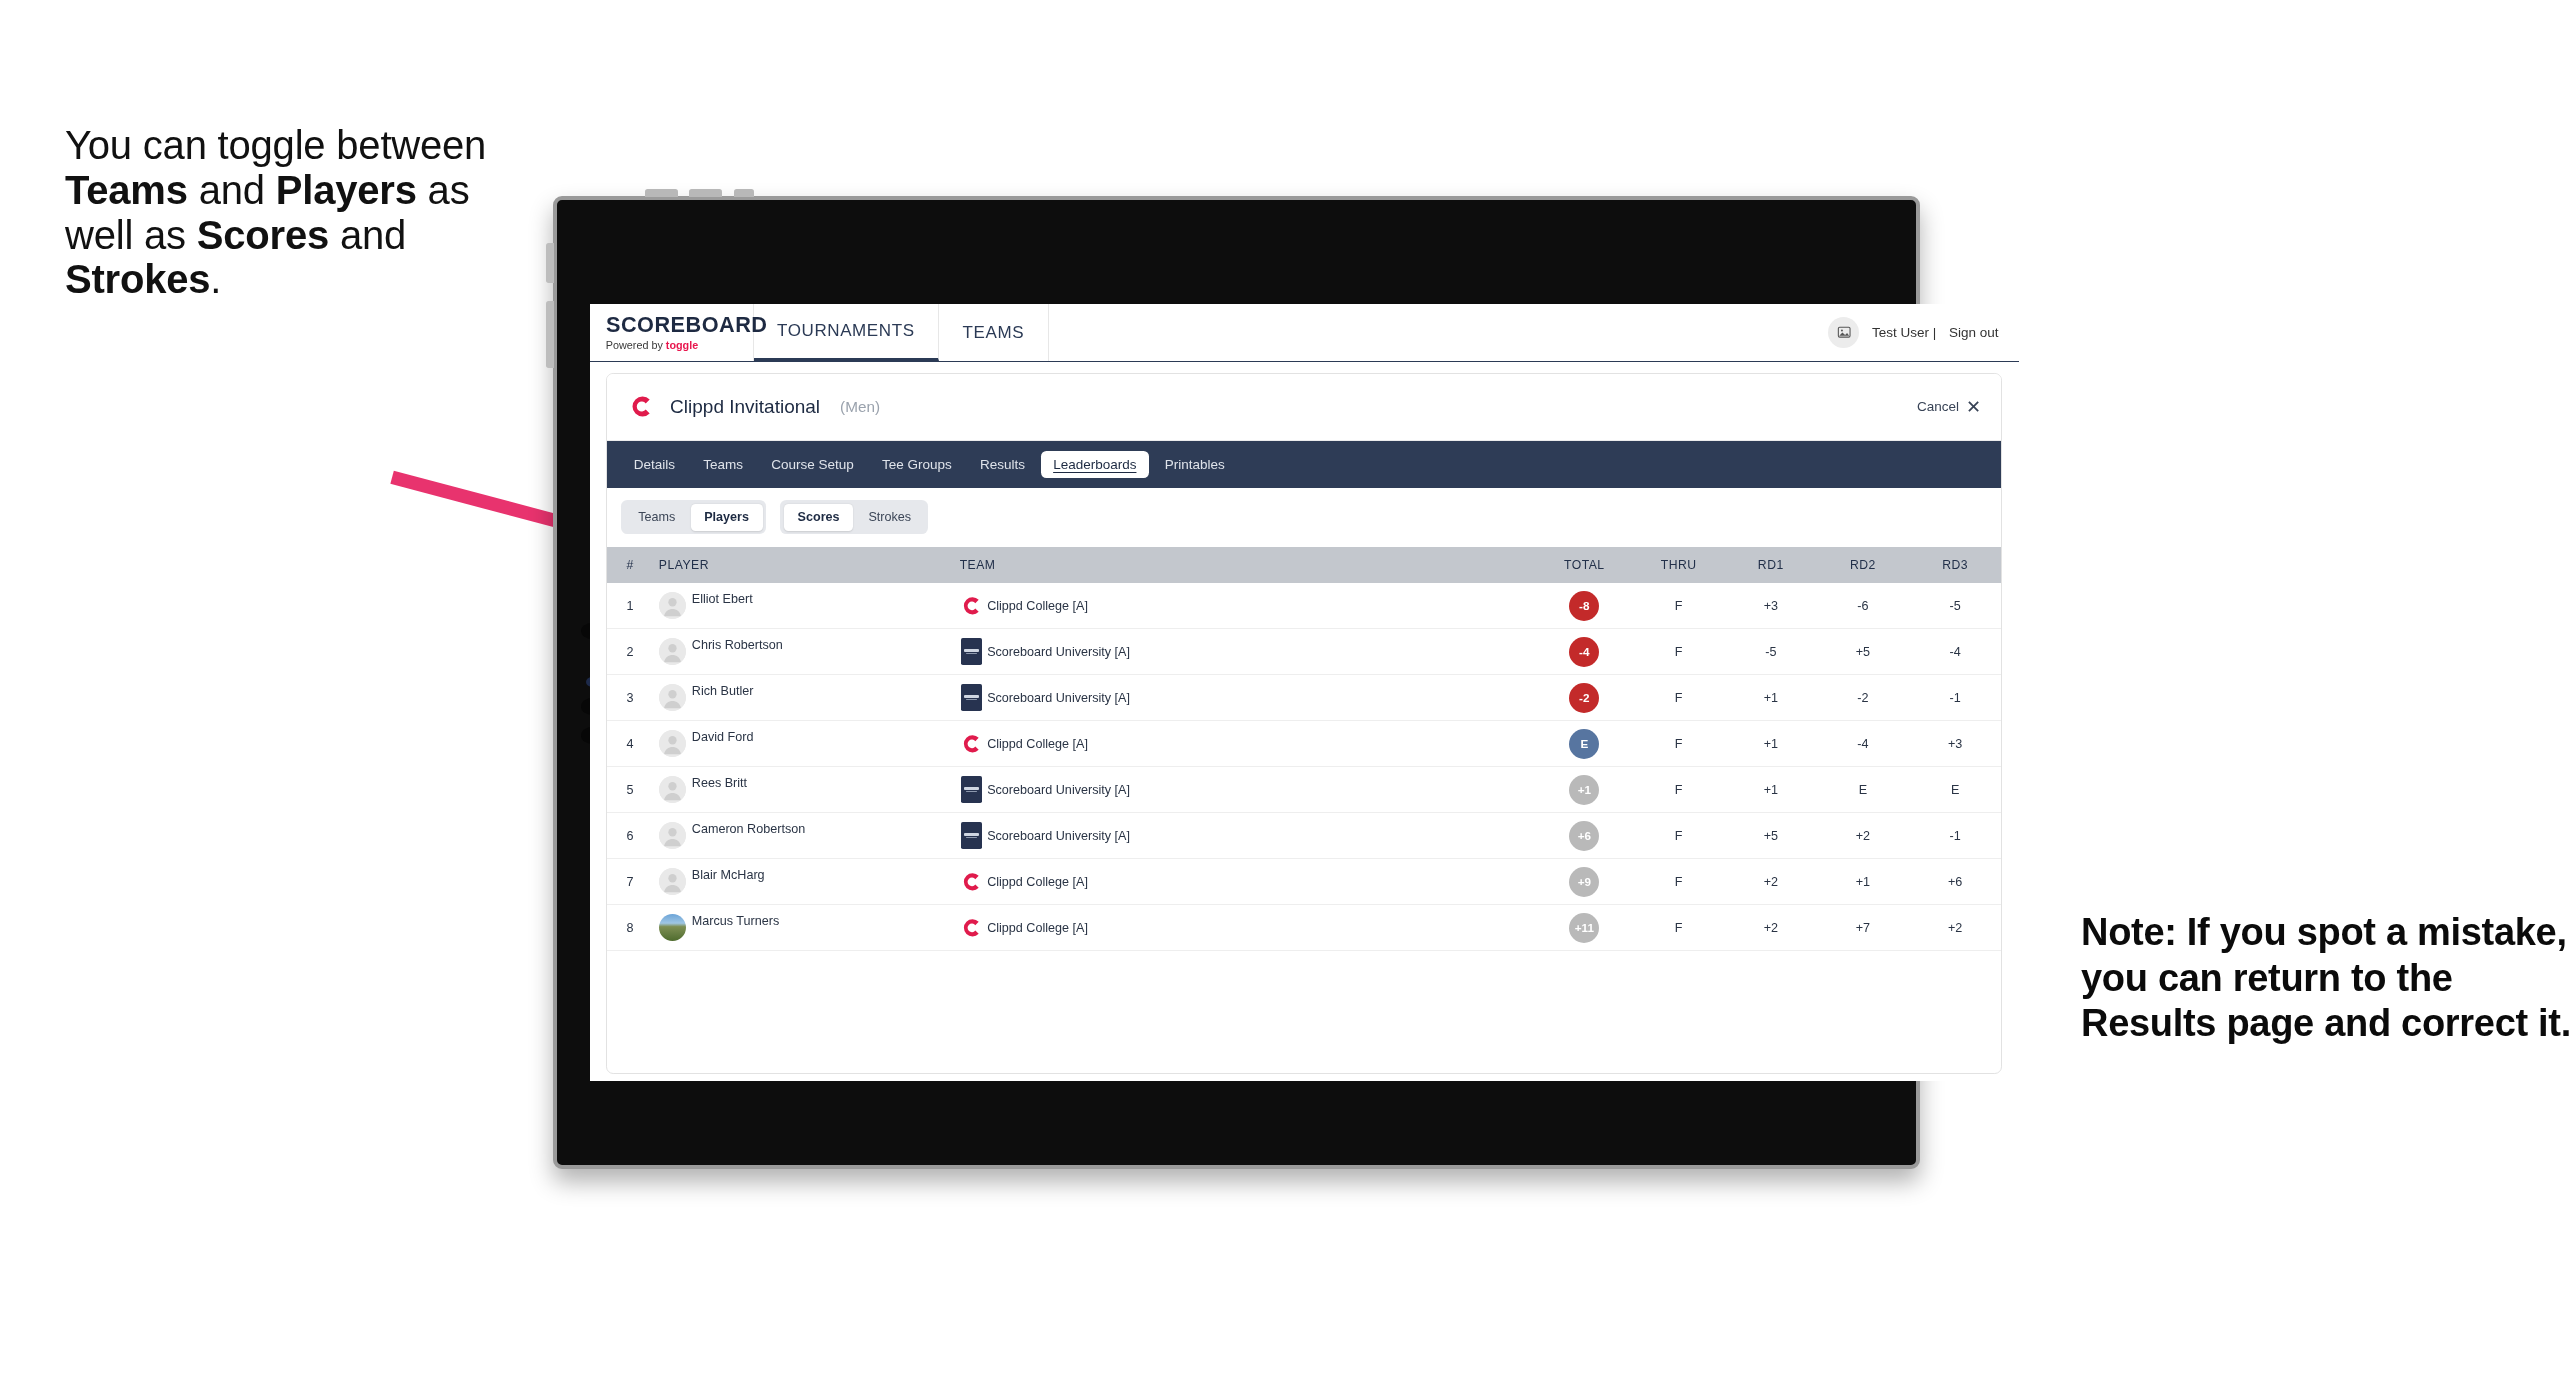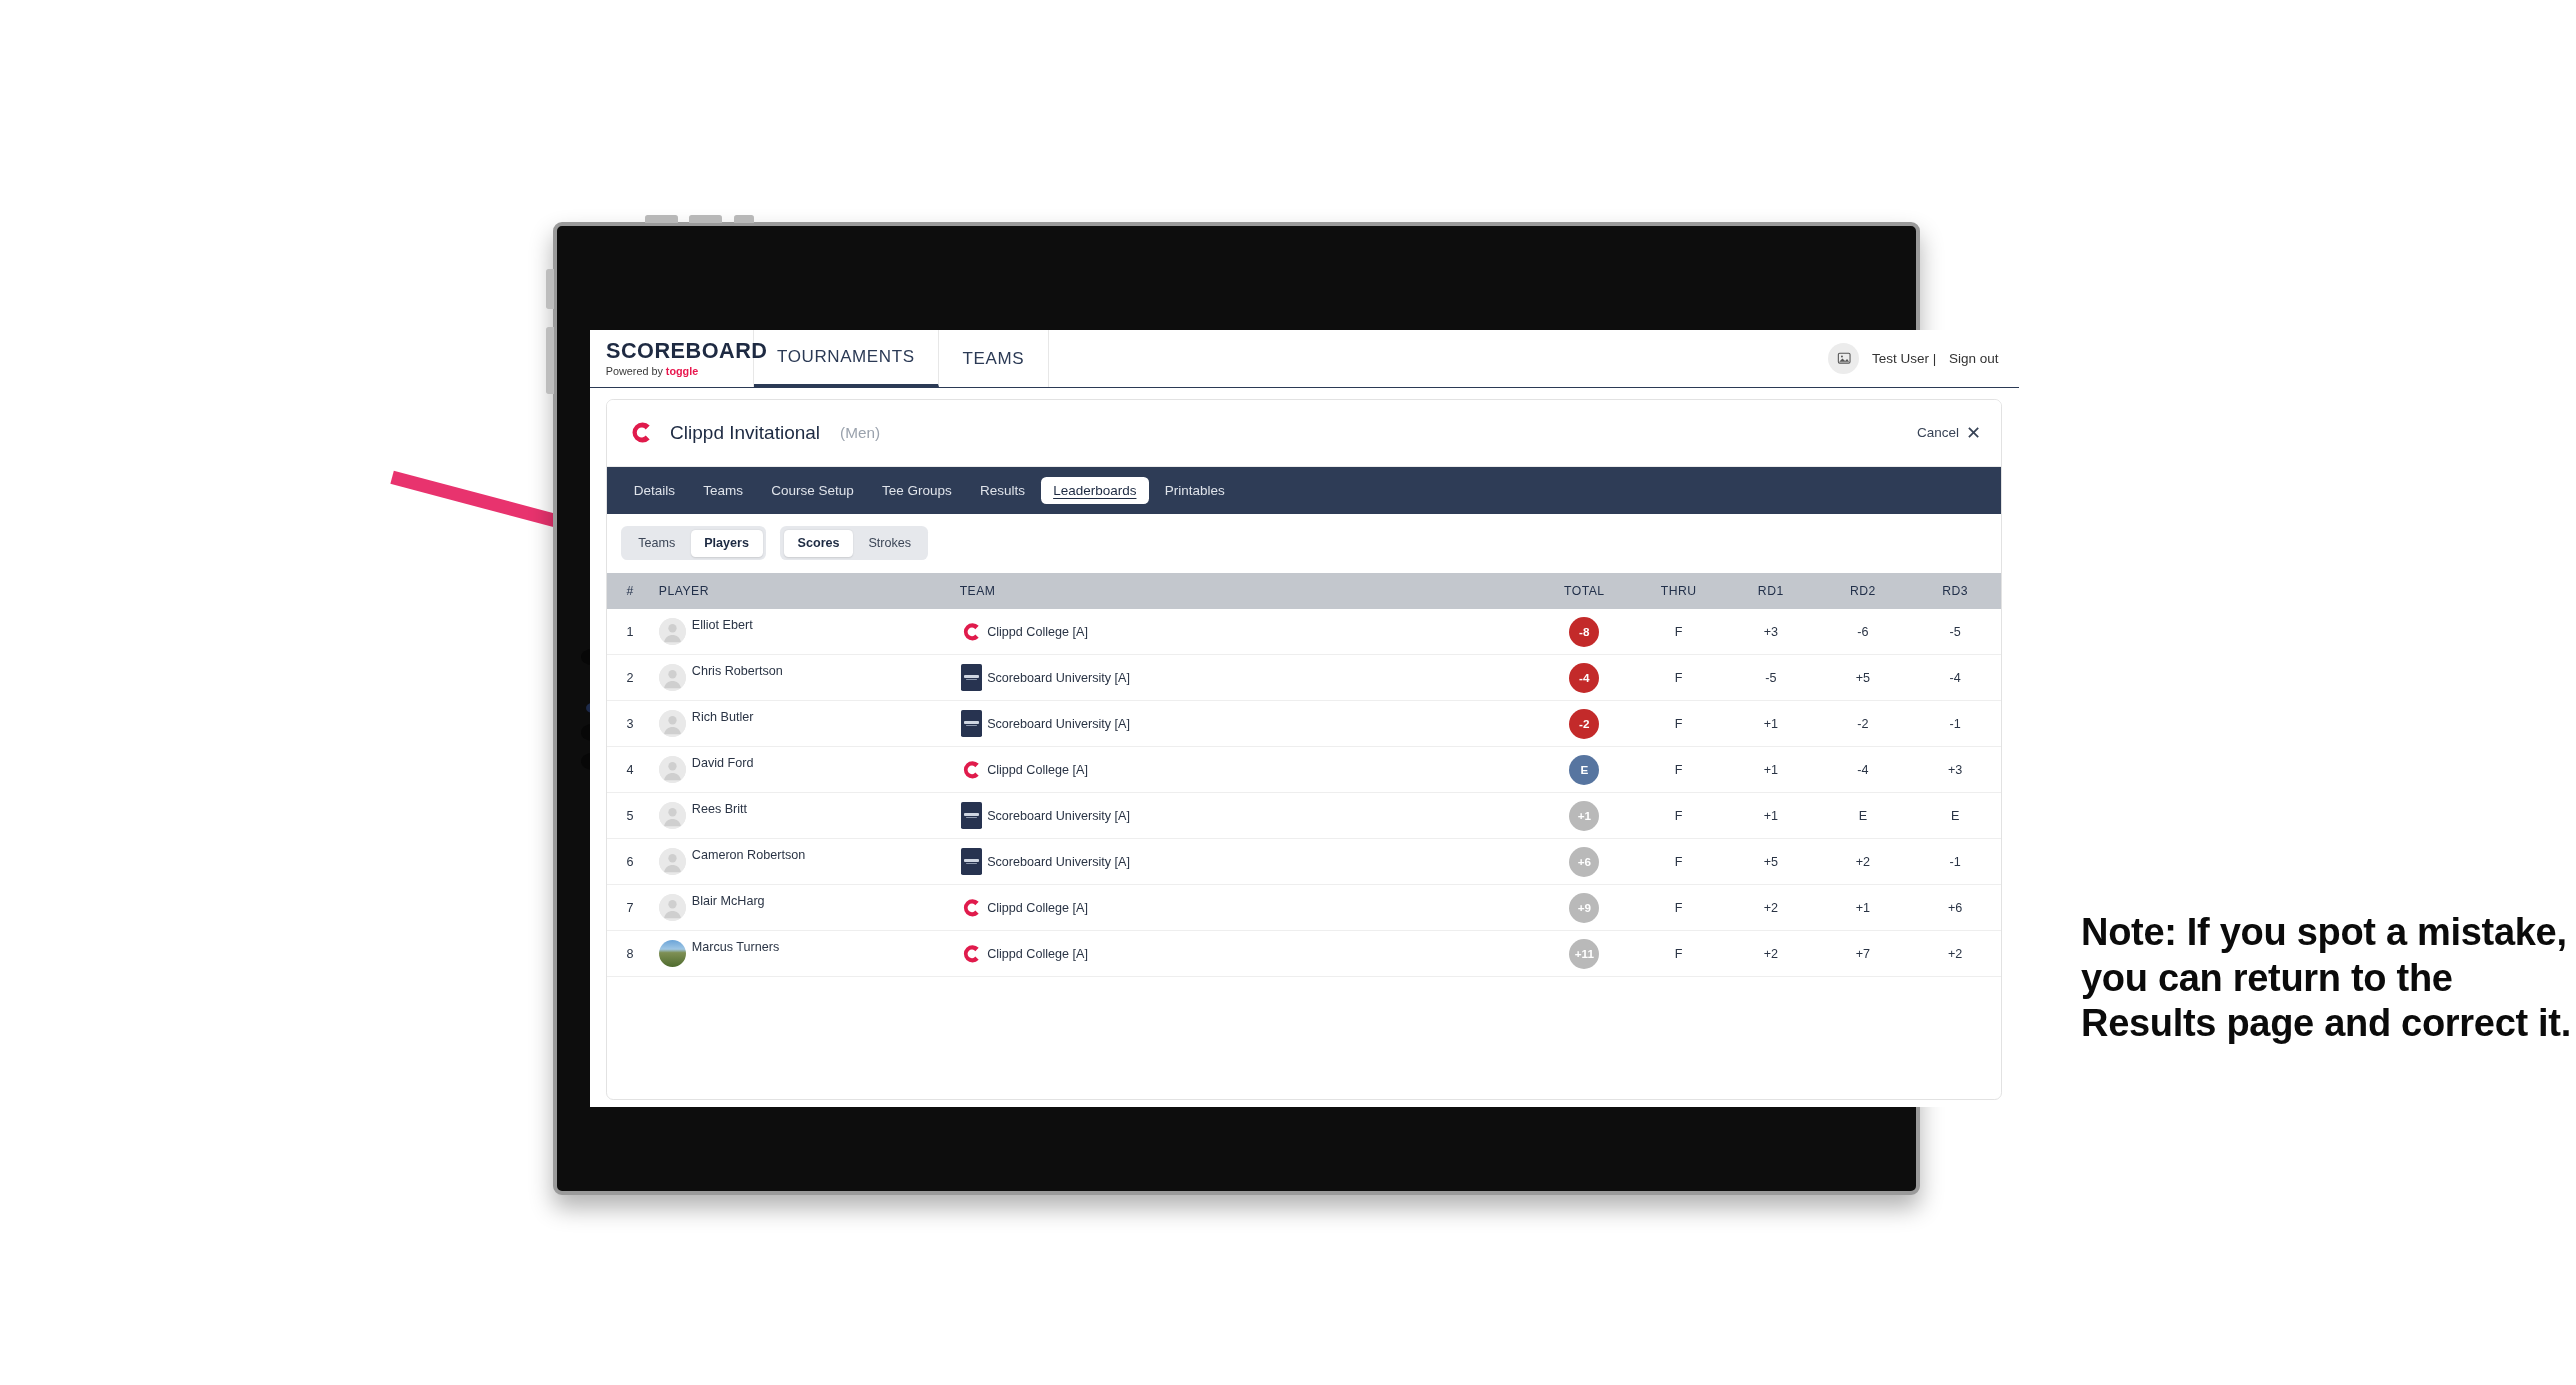--- a/index.html
+++ b/index.html
@@ -34,21 +34,21 @@
     color: #0b0b0b;
     letter-spacing: -0.3px;
   }
 
   
   .arrow-svg { position: absolute; left: 388px; top: 470px; width: 307px; height: 108px; }
 
   
   .tablet {
     position: absolute;
-    left: 553px; top: 222px;
+    left: 553px; top: 196px;
     width: 1367px; height: 973px;
     background: #0d0d0d;
     border-radius: 9px;
     border: 4.5px solid #9a9a9a;
     box-shadow: 0 12.6px 23.5px rgba(0,0,0,0.30);
   }
   .tablet-topbtn {
     position: absolute; top: -10.8px; background: #b8b8b8;
     height: 8.1px; border-radius: 2.7px 2.7px 0 0;
   }
@@ -195,20 +195,21 @@
   }
   .badge.red  { background: #c32a2a; }
   .badge.blue { background: #5775a0; }
   .badge.gray { background: #b9b9b9; }
 </style>
 </head>
 <body>
 
 <div class="page">
 
+  <div class="note-left" id="leftNote"><span>You can toggle between </span><b>Teams</b><span> and </span><b>Players</b><span> as well as </span><b>Scores</b><span> and </span><b>Strokes</b><span>.</span></div>
 
   <svg class="arrow-svg" viewBox="0 0 340 120">
     <g id="arrowG">
       <path d="M4 8 L252 74" stroke="#E8336E" stroke-width="15" stroke-linecap="butt"></path>
       <path d="M272 80 L215 46 L222 74 L196 96 Z" fill="#E8336E"></path>
     </g>
   </svg>
 
   <div class="note-right">Note: If you spot a mistake, you can return to the Results page and correct it.</div>
 

